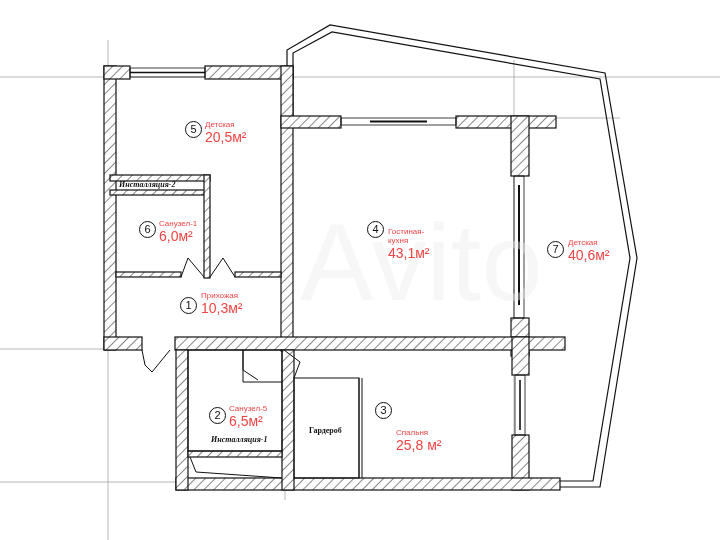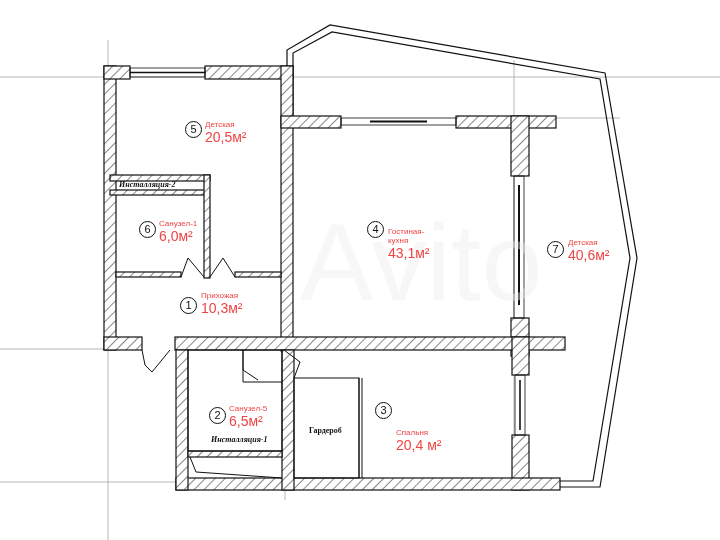--- a/index.html
+++ b/index.html
@@ -158,19 +158,19 @@
   <div class="room-label" style="left:229px;top:405px;">
     <span class="name">Санузел-5</span>
     <span class="area">6,5м²</span>
   </div>
 </div>
 
 <div class="room">
   <div class="room-num" style="left:375px;top:402px;">3</div>
   <div class="room-label" style="left:396px;top:421px;margin-top:8px;">
     <span class="name">Спальня</span>
-    <span class="area">20,4 м²</span>
+    <span class="area">25,8 м²</span>
   </div>
 </div>
 
 <div class="plain-label bold" style="left:309px;top:426px;text-align:center;">Гардероб</div>
 <div class="plain-label italic" style="left:211px;top:435px;">Инсталляция-1</div>
 <div class="plain-label italic" style="left:119px;top:180px;">Инсталляция-2</div>
 
 </body></html>

